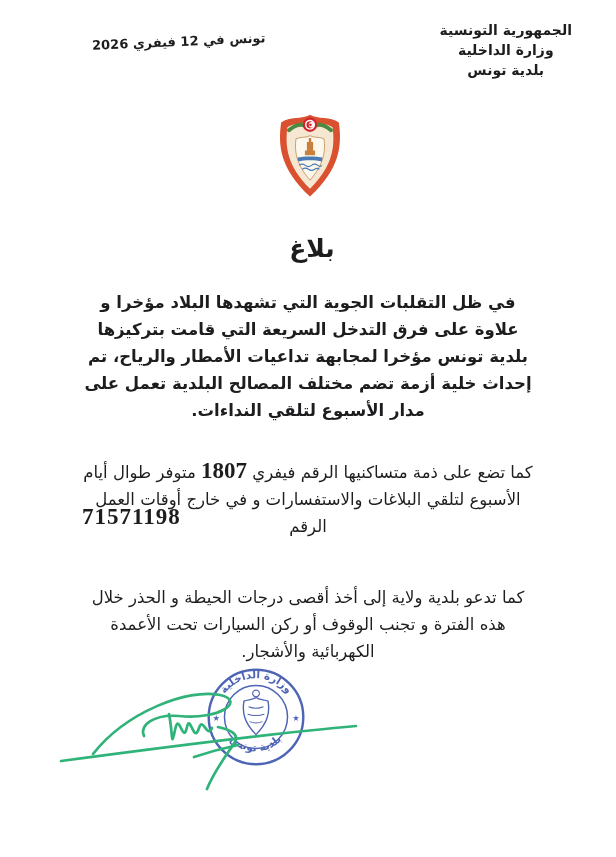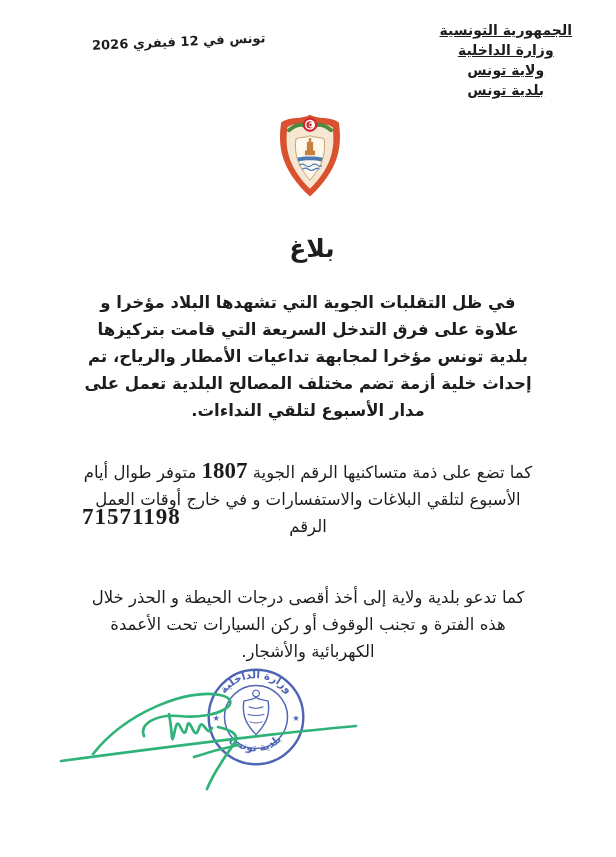--- a/index.html
+++ b/index.html
@@ -8,21 +8,20 @@
     background:#ffffff; overflow:hidden;
     font-family:"DejaVu Sans", sans-serif;
     color:#1d1d1f;
   }
   
   .letterhead {
     position:absolute; top:20px; right:44px;
     direction:rtl; text-align:center;
     font-size:14px; font-weight:bold; line-height:20px;
     letter-spacing:0.2px;
-    text-decoration:underline;
   }
   
   .date-line {
     position:absolute; top:34px; left:92px;
     direction:rtl; font-size:13px; font-weight:bold;
     transform:rotate(-2.5deg); white-space:nowrap;
   }
   .date-line .num, .big-num, .phone-line { font-family:"Liberation Serif","DejaVu Serif",serif; }
   
   .emblem { position:absolute; top:112px; left:271px; width:78px; height:88px; }
@@ -52,21 +51,20 @@
   .signature { position:absolute; top:672px; left:58px; width:345px; height:132px; z-index:2; }
 </style>
 </head>
 <body>
 
 <div class="page">
 
   <div class="letterhead">
     <div>الجمهورية التونسية</div>
     <div>وزارة الداخلية</div>
-    <div>ولاية تونس</div>
     <div>بلدية تونس</div>
   </div>
 
   <div class="date-line">تونس في 12 فيفري 2026</div>
 
   <svg class="emblem" viewBox="0 0 100 112" aria-hidden="true">
     <path d="M50 3 C60 9 76 5 87 13 C91 42 89 72 50 108 C11 72 9 42 13 13 C24 5 40 9 50 3 Z" fill="#d9512e"></path>
     <path d="M50 12 C58 16 70 13 79 19 C82 43 80 68 50 98 C20 68 18 43 21 19 C30 13 42 16 50 12 Z" fill="#f6e7d2"></path>
     <path d="M23 23 C31 16 39 15 44 17" stroke="#4c8a3f" stroke-width="5" fill="none" stroke-linecap="round"></path>
     <path d="M77 23 C69 16 61 15 56 17" stroke="#4c8a3f" stroke-width="5" fill="none" stroke-linecap="round"></path>
@@ -85,21 +83,21 @@
       <path d="M34 58 C41 56 59 56 66 58 L65 63 C57 61 43 61 35 63 Z" fill="#4a7ab5"></path>
       <path d="M36 68 q4 -3 8 0 q4 3 8 0 q4 -3 8 0 q3 2.5 5 0" stroke="#4a7ab5" stroke-width="1.5" fill="none"></path>
       <path d="M40 73 q4 -3 8 0 q4 3 8 0 q3 -2.5 6 0" stroke="#4a7ab5" stroke-width="1.5" fill="none"></path>
     </g>
   </svg>
 
   <h1 class="doc-title">بلاغ</h1>
 
   <p class="para para-weather">في ظل التقلبات الجوية التي تشهدها البلاد مؤخرا و علاوة على فرق التدخل السريعة التي قامت بتركيزها بلدية تونس مؤخرا لمجابهة تداعيات الأمطار والرياح، تم إحداث خلية أزمة تضم مختلف المصالح البلدية تعمل على مدار الأسبوع لتلقي النداءات.</p>
 
-  <p class="para para-hotline"><span>كما تضع على ذمة متساكنيها الرقم الجوية</span> <strong class="big-num">1807</strong> <span>متوفر طوال أيام الأسبوع لتلقي البلاغات والاستفسارات و في خارج أوقات العمل الرقم</span></p>
+  <p class="para para-hotline"><span>كما تضع على ذمة متساكنيها الرقم فيفري</span> <strong class="big-num">1807</strong> <span>متوفر طوال أيام الأسبوع لتلقي البلاغات والاستفسارات و في خارج أوقات العمل الرقم</span></p>
 
   <div class="phone-line">71571198</div>
 
   <p class="para para-caution">كما تدعو بلدية ولاية إلى أخذ أقصى درجات الحيطة و الحذر خلال هذه الفترة و تجنب الوقوف أو ركن السيارات تحت الأعمدة الكهربائية والأشجار.</p>
 
   <svg class="stamp" viewBox="0 0 110 110" aria-hidden="true">
     <defs>
       <path id="arc-top" d="M13 55 A42 42 0 1 1 97 55"></path>
       <path id="arc-bottom" d="M18 55 A37 37 0 0 0 92 55"></path>
     </defs>

